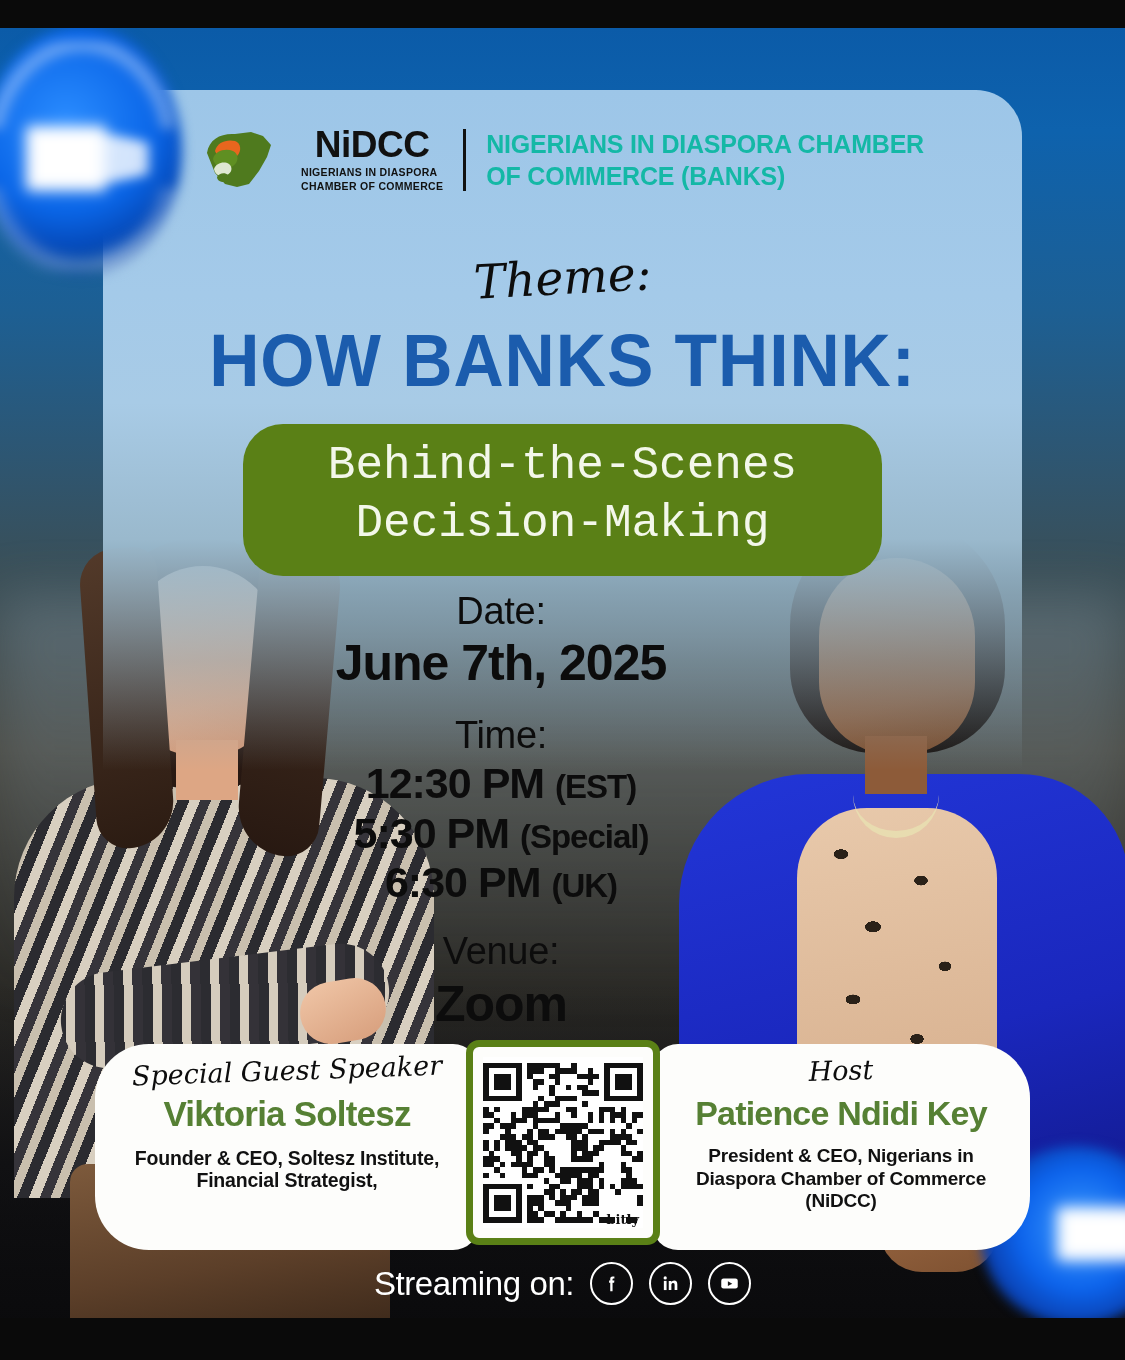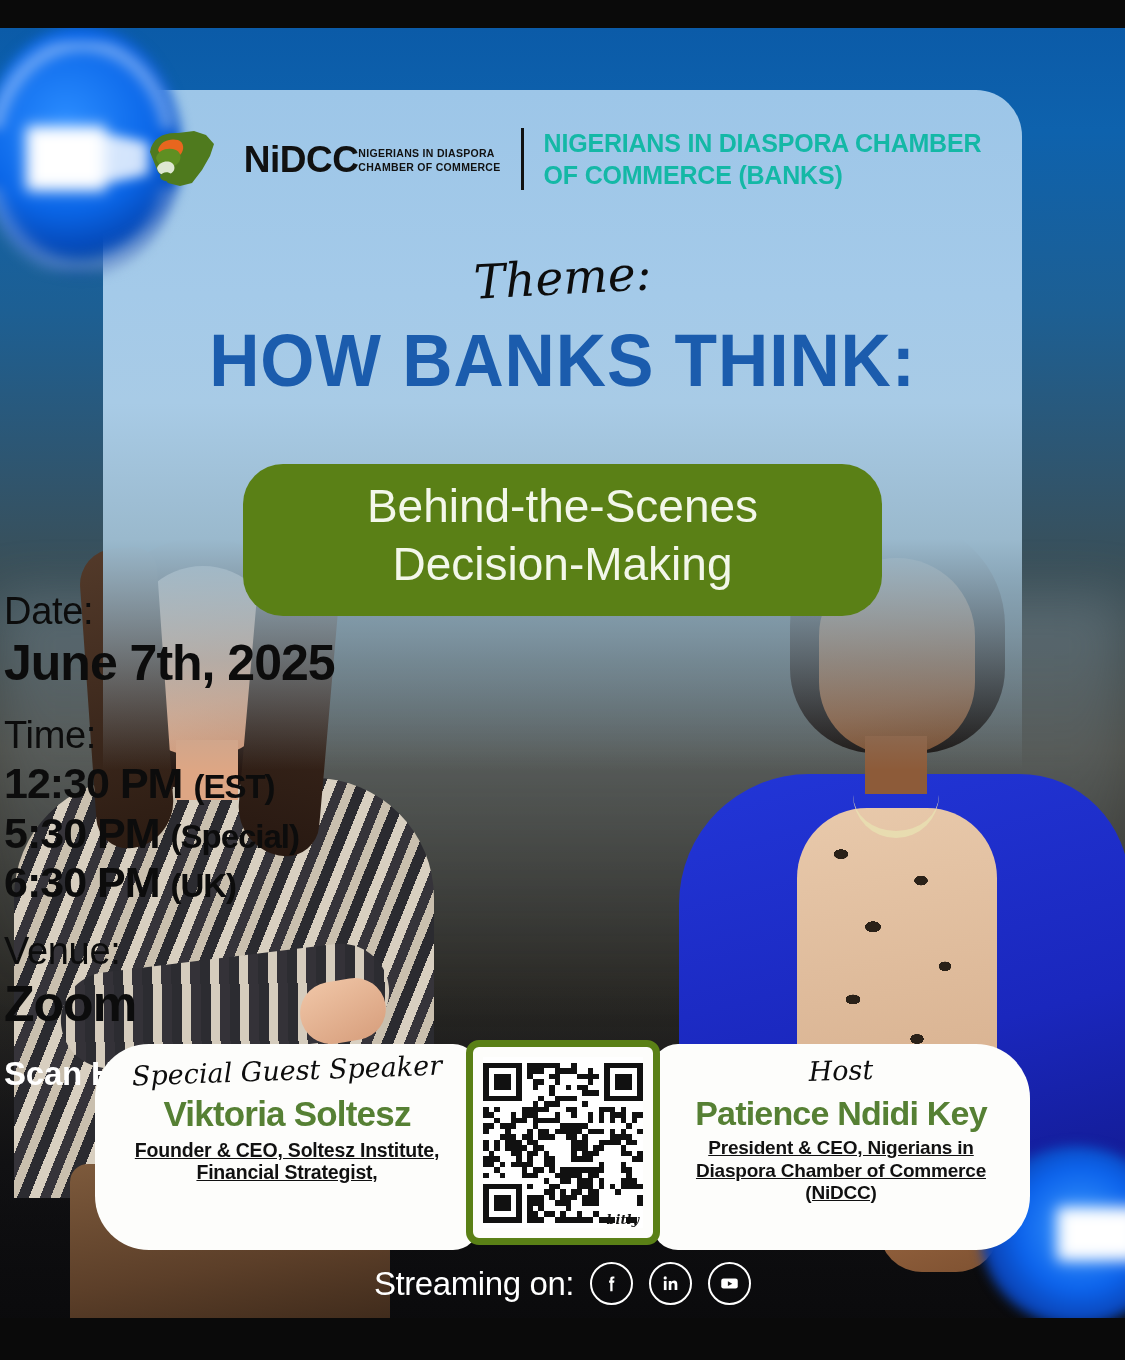--- a/index.html
+++ b/index.html
@@ -227,21 +227,21 @@
   }
 
   
   .header{
     position:absolute; left:0; top:126px; width:1125px;
     display:flex; align-items:center; justify-content:center; gap:20px;
   }
   .logo-mark{
     position:relative; width:80px; height:66px; flex:none;
   }
-  .brand-wordmark{ display:flex; flex-direction:row; align-items:center; }
+  .brand-wordmark{ display:flex; flex-direction:column; align-items:center; }
   .brand-nidcc{
     font-size:37px; font-weight:bold; letter-spacing:-.5px; color:#111;
     line-height:1;
   }
   .brand-tagline{
     font-size:10.5px; font-weight:bold; color:#111;
     letter-spacing:.3px; line-height:1.3; text-align:left; margin-top:3px;
   }
   .divider-v{
     width:3px; height:62px; background:#111; flex:none;
@@ -267,28 +267,28 @@
     letter-spacing:1px;
     font-stretch:condensed;
     transform:scaleX(.94);
   }
   .theme-pill{
     position:absolute; left:243px; top:424px;
     width:639px; padding:14px 20px 22px;
     background:#5a8016;
     border-radius:40px;
     text-align:center;
-    font-family:Liberation Sans, sans-serif;
-    font-size:46px; color:#f3f7ea; line-height:1.26;margin-top:40px;
+    font-family:Liberation Mono, monospace;
+    font-size:46px; color:#f3f7ea; line-height:1.26;
   }
 
   
   .details{
-    position:absolute; left:4px; top:588px; width:978px;
-    color:#0c0c0c;
+    position:absolute; left:12px; top:588px; width:978px;
+    text-align:center; color:#0c0c0c;
   }
   .d-label{ font-size:38px; font-weight:normal; line-height:1.22; letter-spacing:-.3px; }
   .d-value{ font-size:50px; font-weight:bold; line-height:1.16; letter-spacing:-1px; }
   .d-value.small{ font-size:43px; }
   .d-gap{ height:20px; }
   .tz{ font-size:33px; }
   .scan-here{
     margin-top:22px;
     font-size:33px; font-weight:bold; color:#ffffff; letter-spacing:-.2px;
   }
@@ -316,38 +316,38 @@
     transform:rotate(-2deg);
     line-height:1.1;
   }
   .person-name{
     font-size:35px; font-weight:bold; color:#568034;
     letter-spacing:-.8px; line-height:1.2; margin-top:7px;
   }
   .person-name.host{ font-size:34px; }
   .person-role{
     font-size:19.5px; font-weight:bold; color:#111; line-height:1.16;
-    margin-top:4px; letter-spacing:-.2px;text-decoration:underline;
+    margin-top:12px; letter-spacing:-.2px;
   }
   .person-role.host{ font-size:19px; }
 
   
   .qr-box{
     position:absolute; left:466px; top:1040px;
     width:194px; height:205px;
     background:#fdfdfb;
     border:7px solid #5a8016;
     border-radius:13px;
     padding:10px;
   }
   .qr-canvas{ width:100%; height:100%; position:relative; background:#fff; }
   .qr-bitly{
     position:absolute; right:4px; bottom:1px;
     font-family:"DejaVu Serif", serif;
-    font-style:italic; font-weight:bold; font-size:13px; color:#111;
+    font-weight:bold; font-size:13px; color:#111;
   }
 
   
   .streaming{
     position:absolute; left:0; top:1262px; width:1125px;
     display:flex; align-items:center; justify-content:center; gap:16px;
   }
   .streaming-label{
     font-size:33px; color:#fff; letter-spacing:-.4px;
   }

